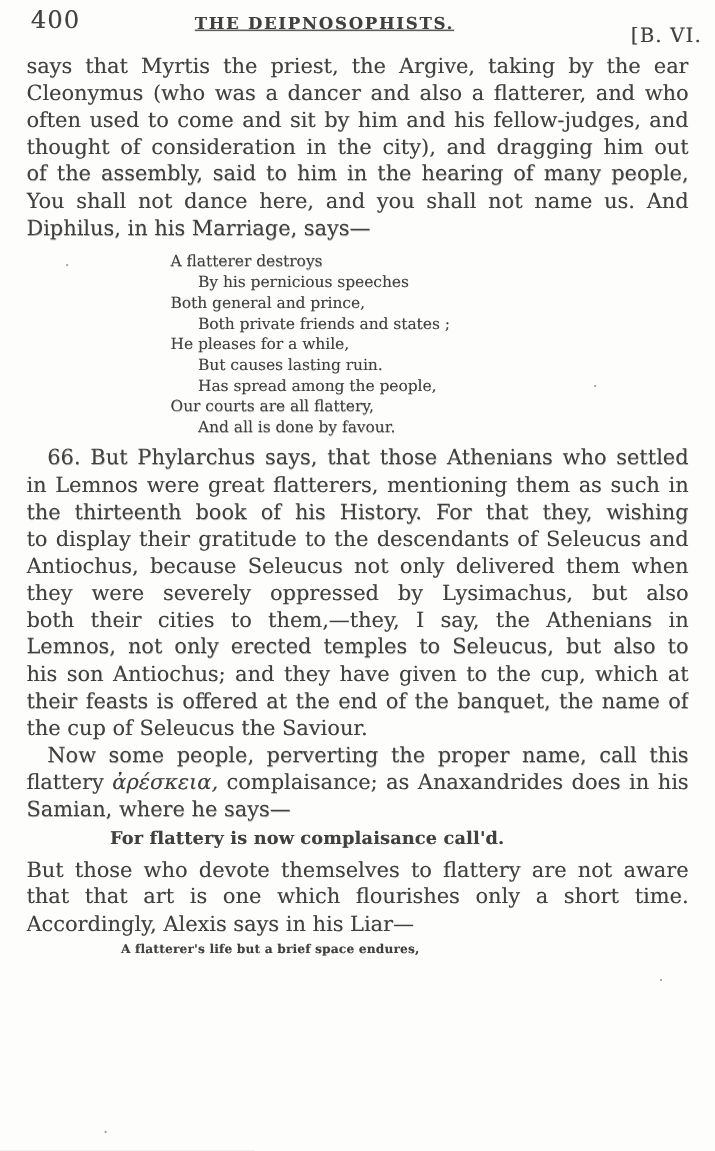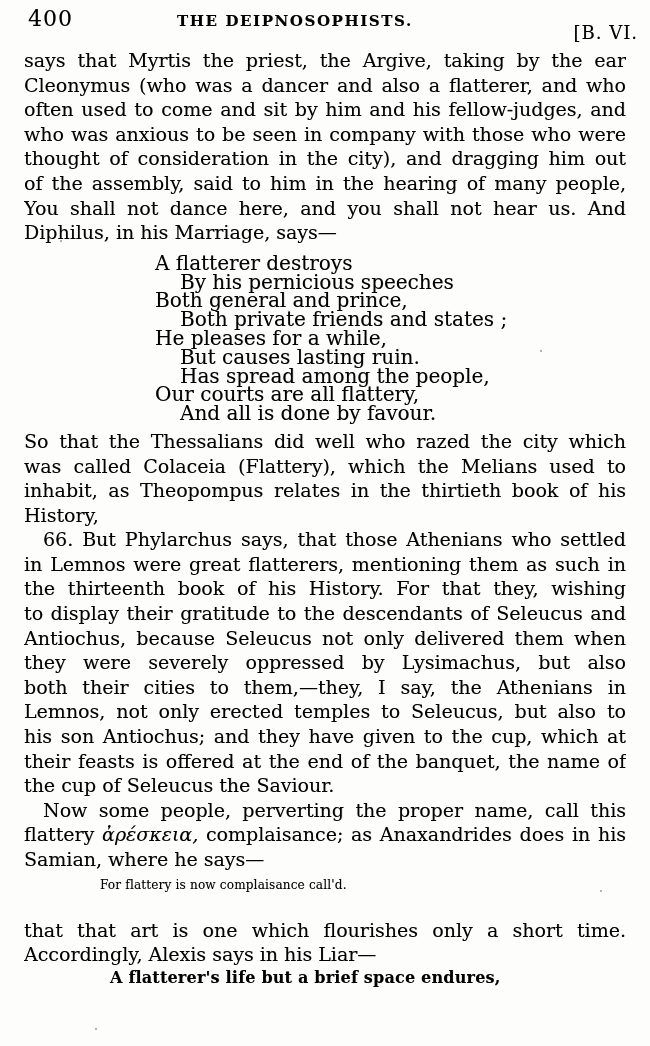--- a/index.html
+++ b/index.html
@@ -7,41 +7,42 @@
     padding: 0;
     background: #e9e9e6;
   }
   .page {
     position: relative;
     width: 650px;
     height: 1046px;
     background: #fdfdfb;
     overflow: hidden;
     font-family: "DejaVu Serif", "Liberation Serif", serif;
-    color: #000000;
+    color: #404040;
     text-shadow: 0.3px 0.3px 0 rgba(25,25,25,0.35);
   }
   .header {
     position: relative;
     height: 36px;
   }
   .page-number {
     position: absolute;
     left: 28px;
     top: 6px;
     font-size: 22px;
     letter-spacing: 1px;
   }
   .running-title {
     position: absolute;
     left: 177px;
     top: 12px;
     font-size: 15px;
     font-weight: bold;
     letter-spacing: 1.6px;
+    text-decoration: underline;
   }
   .book-ref {
     position: absolute;
     right: 12px;
     top: 22px;
     font-size: 18px;
     letter-spacing: 1px;
   }
   .content {
     padding: 12px 26px 0 24px;
@@ -56,37 +57,37 @@
     overflow: hidden;
     height: 24.6px;
   }
   .para .line.fill {
     text-align: justify;
     text-align-last: justify;
   }
   .line.ind { text-indent: 19px; }
   .verse {
     margin: 9px 0 6px 131px;
-    font-size: 20px;
+    font-size: 14px;
     line-height: 18.8px;
   }
   .verse .line.ind {
     text-indent: 0;
     padding-left: 25px;
   }
   .quote {
-    margin: 3px 0 23px 76px;
-    font-size: 12px;
-    font-weight: normal;
+    margin: 3px 0 7px 76px;
+    font-size: 16px;
+    font-weight: bold;
     line-height: 20px;
     letter-spacing: 0.2px;
   }
   .verse-small {
     margin: 0 0 0 86px;
-    font-size: 16px;
+    font-size: 11px;
     font-weight: bold;
     line-height: 21.5px;
     letter-spacing: 0.2px;
   }
   .speck {
     position: absolute;
     background: rgba(40,40,40,0.45);
     border-radius: 50%;
   }
   i { }
@@ -98,42 +99,35 @@
   <div class="header">
     <span class="page-number">400</span>
     <span class="running-title">THE DEIPNOSOPHISTS.</span>
     <span class="book-ref">[B. VI.</span>
   </div>
   <div class="content">
       <div class="block para">
         <div class="line fill">says that Myrtis the priest, the Argive, taking by the ear</div>
         <div class="line fill">Cleonymus (who was a dancer and also a flatterer, and who</div>
         <div class="line fill">often used to come and sit by him and his fellow-judges, and</div>
-        <div class="line fill">who was anxious to be seen in company with those who were</div>
         <div class="line fill">thought of consideration in the city), and dragging him out</div>
         <div class="line fill">of the assembly, said to him in the hearing of many people,</div>
-        <div class="line fill">You shall not dance here, and you shall not hear us.  And</div>
+        <div class="line fill">You shall not dance here, and you shall not name us.  And</div>
         <div class="line">Diphilus, in his Marriage, says—</div>
       </div>
       <div class="block verse">
         <div class="line">A flatterer destroys</div>
         <div class="line ind">By his pernicious speeches</div>
         <div class="line">Both general and prince,</div>
         <div class="line ind">Both private friends and states ;</div>
         <div class="line">He pleases for a while,</div>
         <div class="line ind">But causes lasting ruin.</div>
         <div class="line ind">Has spread among the people,</div>
         <div class="line">Our courts are all flattery,</div>
         <div class="line ind">And all is done by favour.</div>
-      </div>
-      <div class="block para">
-        <div class="line fill">So that the Thessalians did well who razed the city which</div>
-        <div class="line fill">was called Colaceia (Flattery), which the Melians used to</div>
-        <div class="line fill">inhabit, as Theopompus relates in the thirtieth book of his</div>
-        <div class="line">History,</div>
       </div>
       <div class="block para">
         <div class="line fill ind">66. But Phylarchus says, that those Athenians who settled</div>
         <div class="line fill">in Lemnos were great flatterers, mentioning them as such in</div>
         <div class="line fill">the thirteenth book of his History.  For that they, wishing</div>
         <div class="line fill">to display their gratitude to the descendants of Seleucus and</div>
         <div class="line fill">Antiochus, because Seleucus not only delivered them when</div>
         <div class="line fill">they were severely oppressed by Lysimachus, but also restored</div>
         <div class="line fill">both their cities to them,—they, I say, the Athenians in</div>
         <div class="line fill">Lemnos, not only erected temples to Seleucus, but also to</div>
@@ -143,20 +137,21 @@
       </div>
       <div class="block para">
         <div class="line fill ind">Now some people, perverting the proper name, call this</div>
         <div class="line fill">flattery <i>ἀρέσκεια,</i> complaisance; as Anaxandrides does in his</div>
         <div class="line">Samian, where he says—</div>
       </div>
       <div class="block quote">
         <div class="line">For flattery is now complaisance call'd.</div>
       </div>
       <div class="block para">
+        <div class="line fill">But those who devote themselves to flattery are not aware</div>
         <div class="line fill">that that art is one which flourishes only a short time.</div>
         <div class="line">Accordingly, Alexis says in his Liar—</div>
       </div>
       <div class="block verse-small">
         <div class="line">A flatterer's life but a brief space endures,</div>
       </div>
     </div>
   <div class="speck" style="left:310px; top:18px; width:2px; height:2px;"></div>
   <div class="speck" style="left:60px; top:240px; width:2px; height:2px;"></div>
   <div class="speck" style="left:540px; top:350px; width:2px; height:2px;"></div>

